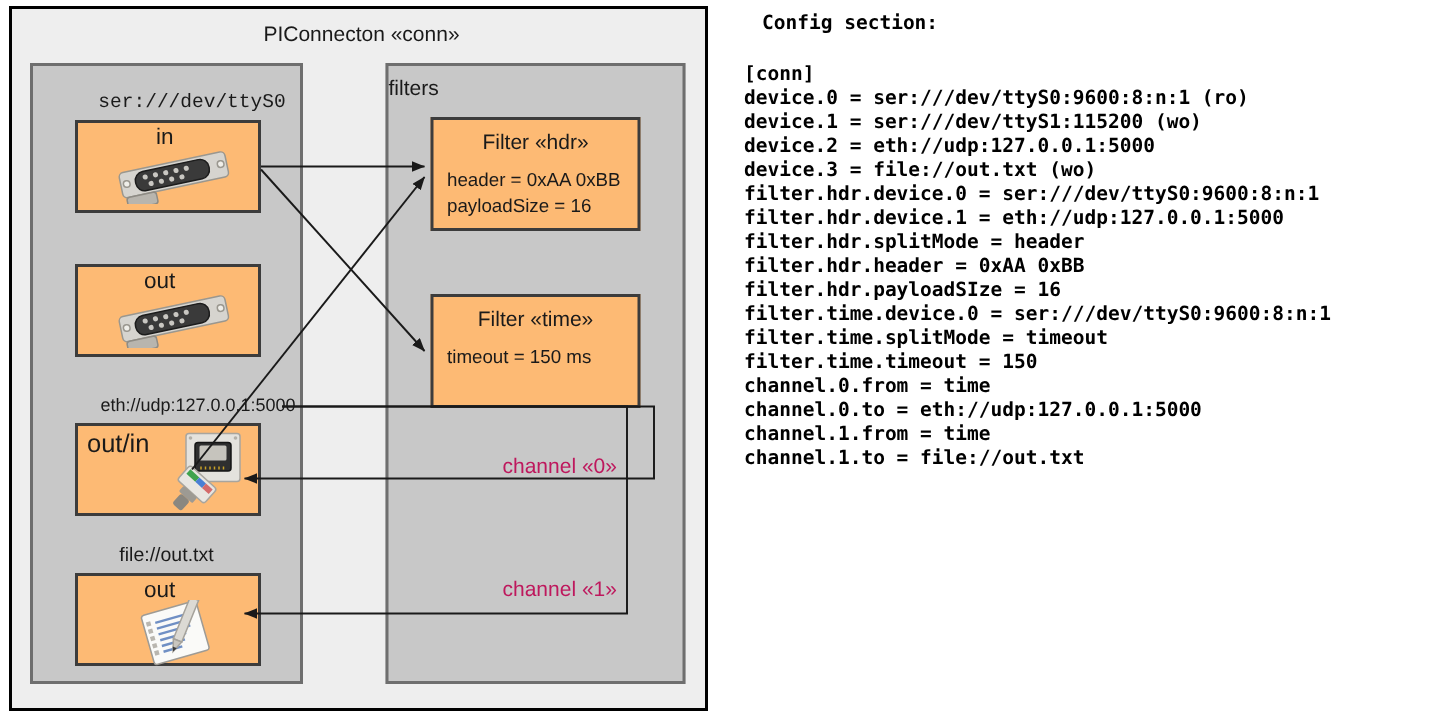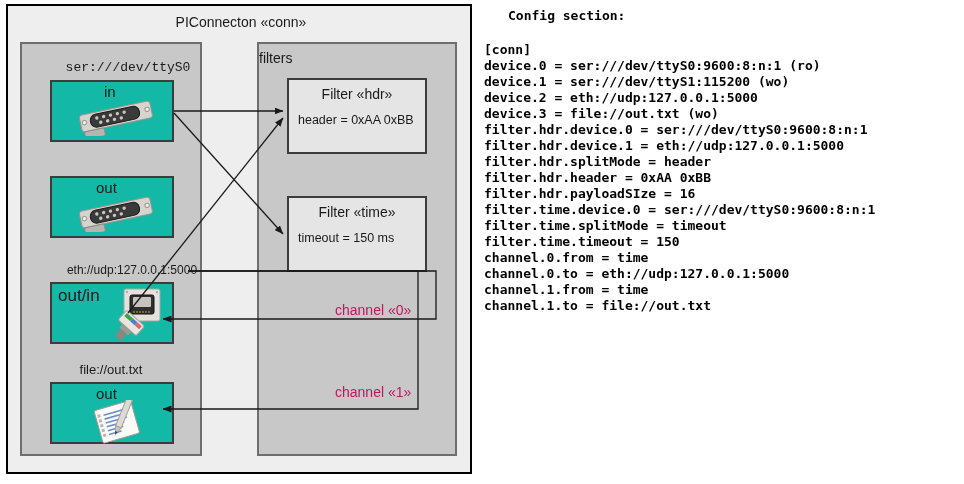--- a/index.html
+++ b/index.html
@@ -53,42 +53,42 @@
   
   .device-label {
     position: absolute;
     text-align: center;
     font-size: 13px;
     color: #1a1a1a;
     white-space: nowrap;
   }
   .device-box {
     position: absolute;
-    background: #14b8a6;
+    background: #fdba74;
     border: 2px solid #3c3c3c;
     box-sizing: border-box;
   }
   .device-dir {
     position: absolute;
     font-size: 15px;
     color: #1a1a1a;
     z-index: 3;
   }
 
   
   .serial-icon { position: absolute; left: 22px; top: 16px; width: 84px; height: 38px; }
   
   .eth-icon { position: absolute; left: 52px; top: 4px; width: 76px; height: 54px; }
   
   .file-icon { position: absolute; left: 40px; top: 16px; width: 56px; height: 44px; }
 
   
   .filter-box {
     position: absolute;
-    background: #e5e5e5;
+    background: #fdba74;
     border: 2px solid #3c3c3c;
     box-sizing: border-box;
   }
   .filter-title {
     position: absolute;
     left: 0; top: 6px;
     width: 100%;
     text-align: center;
     font-size: 14px;
     color: #1a1a1a;
@@ -123,21 +123,21 @@
     position: absolute;
     left: 2px; top: 8px;
     font-family: "DejaVu Sans Mono", monospace;
     font-weight: bold;
     font-size: 13px;
     color: #000000;
     margin-left: 24px;
   }
   #config-body {
     position: absolute;
-    left: 2px; top: 42px;
+    left: 14px; top: 42px;
     font-family: "DejaVu Sans Mono", monospace;
     font-weight: bold;
     font-size: 13px;
     line-height: 16px;
     color: #000000;
     white-space: pre;
   }
 </style>
 </head>
 <body>
@@ -256,20 +256,21 @@
     </div>
   </div>
 
   <div id="filters-panel" class="panel">
     <div class="panel-title">filters</div>
 
     <div class="filter-box" style="left:28px;top:34px;width:140px;height:76px;">
       <div class="filter-title">Filter «hdr»</div>
       <div class="filter-props">
         <div>header = 0xAA 0xBB</div>
+        <div>payloadSize = 16</div>
       </div>
     </div>
 
     <div class="filter-box" style="left:28px;top:152px;width:140px;height:76px;">
       <div class="filter-title">Filter «time»</div>
       <div class="filter-props">
         <div>timeout = 150 ms</div>
       </div>
     </div>
 

